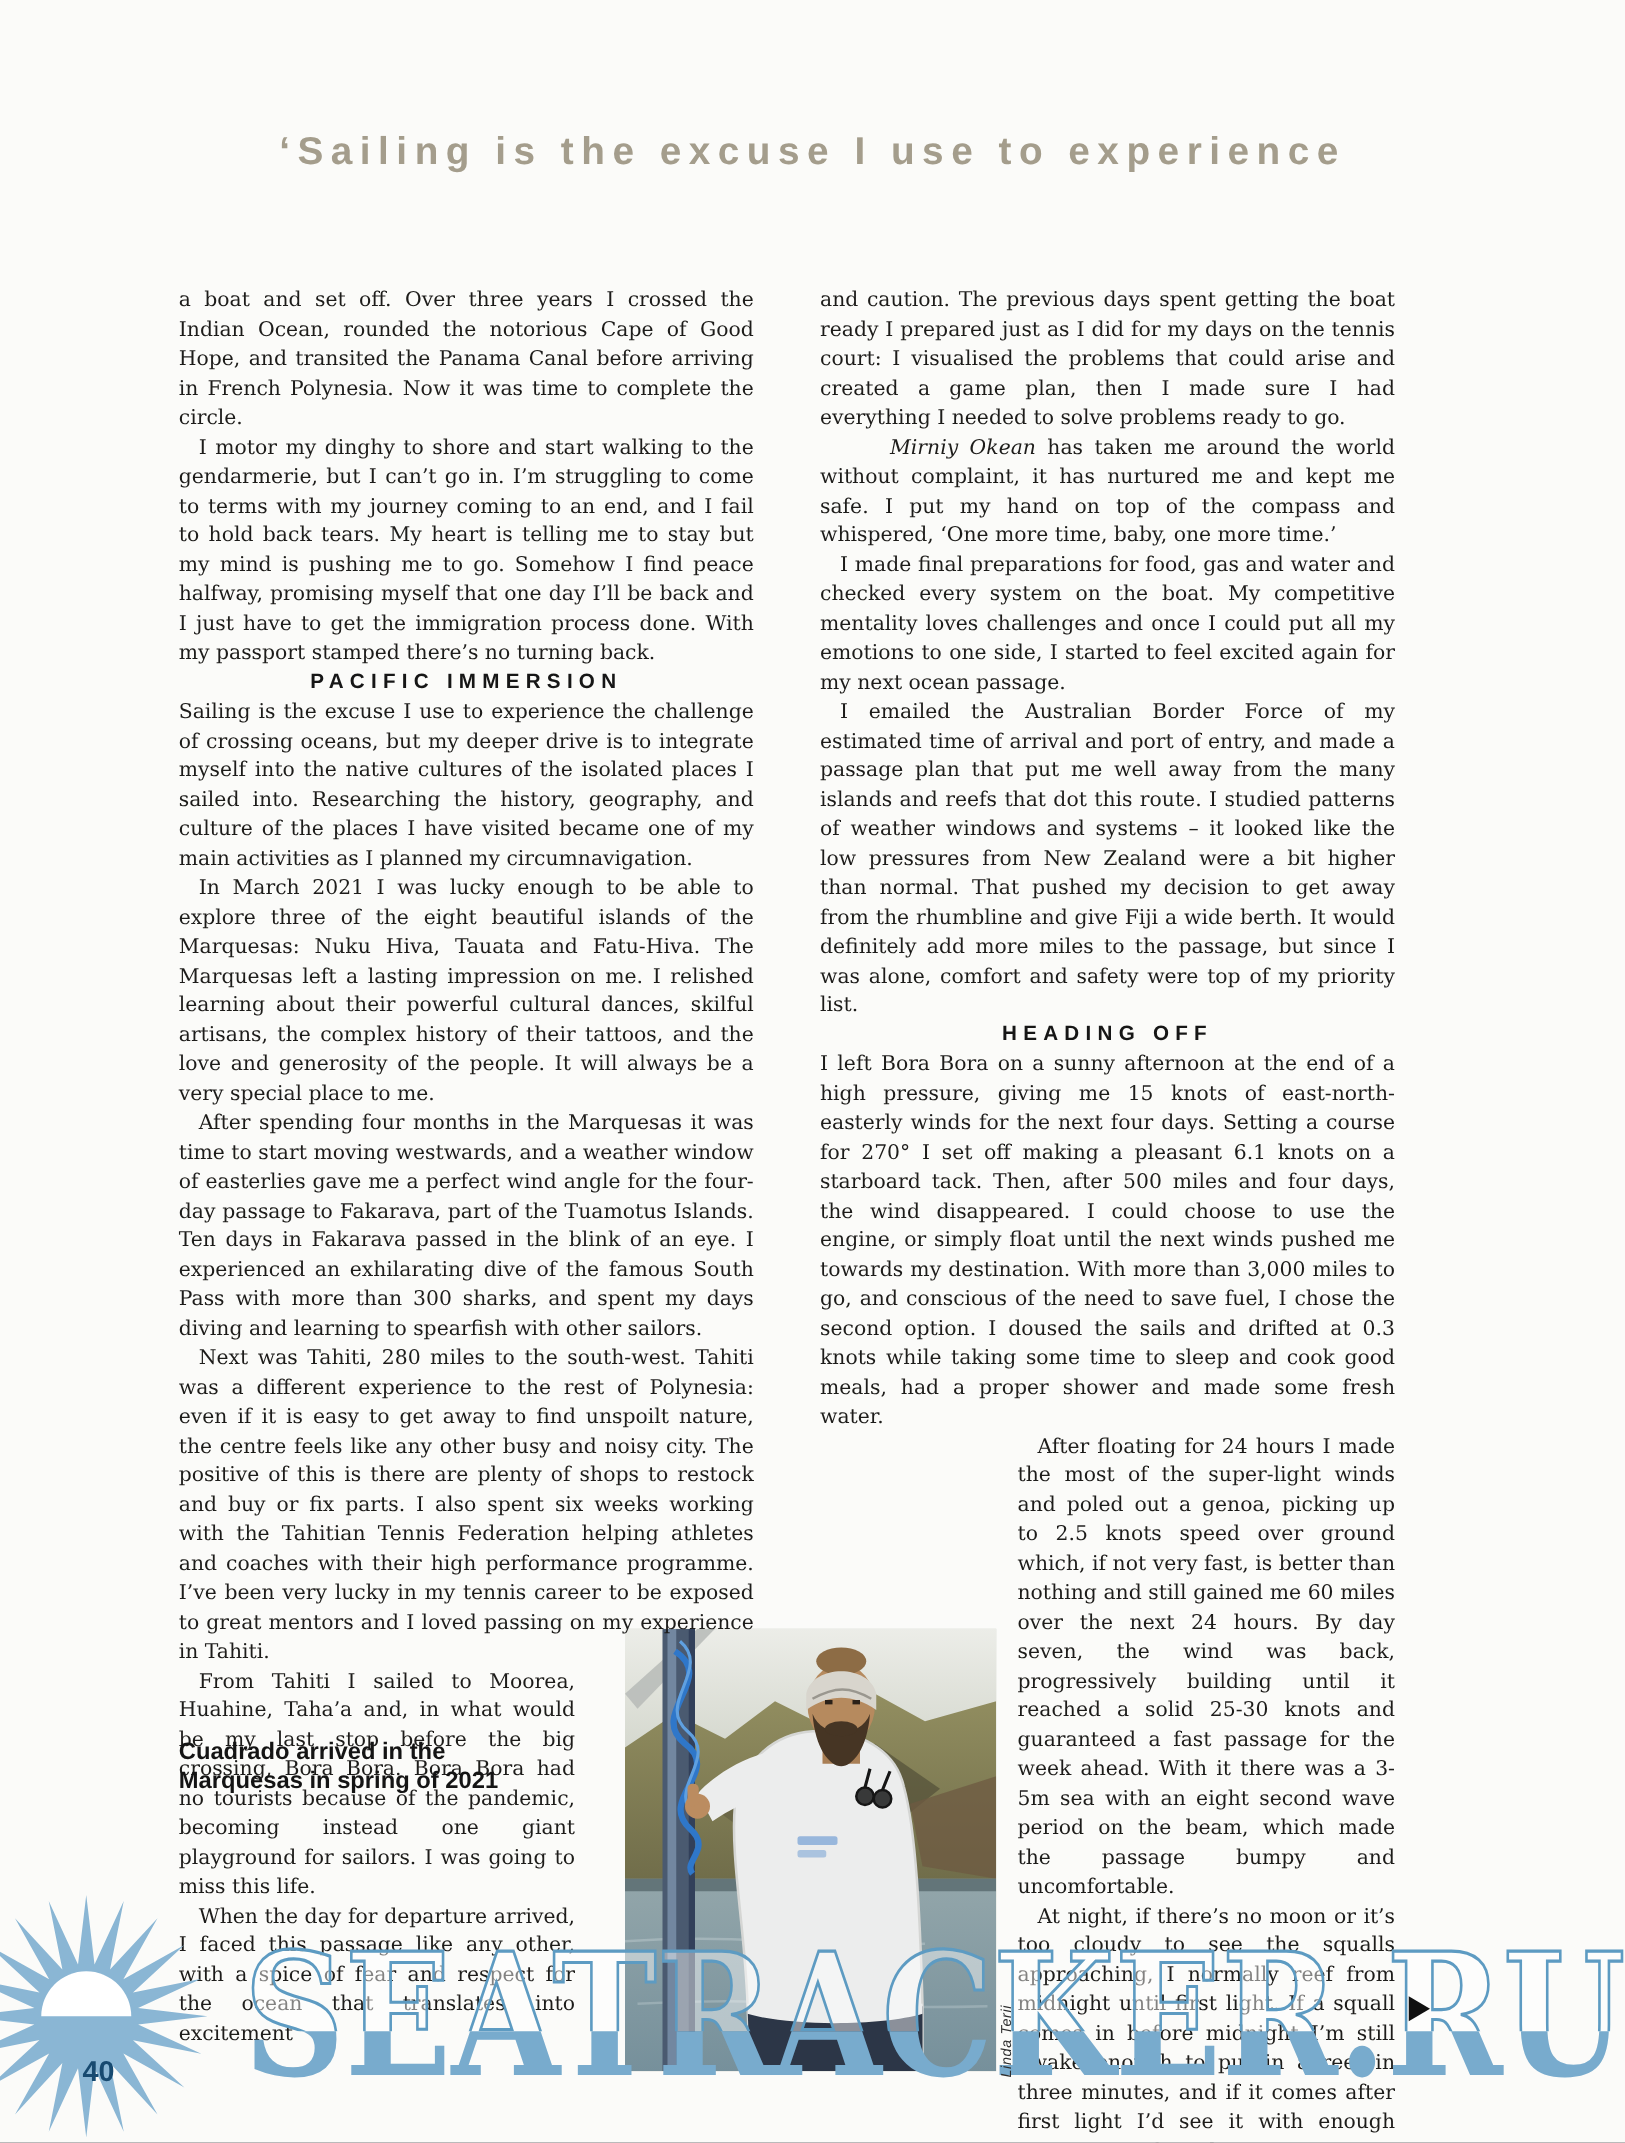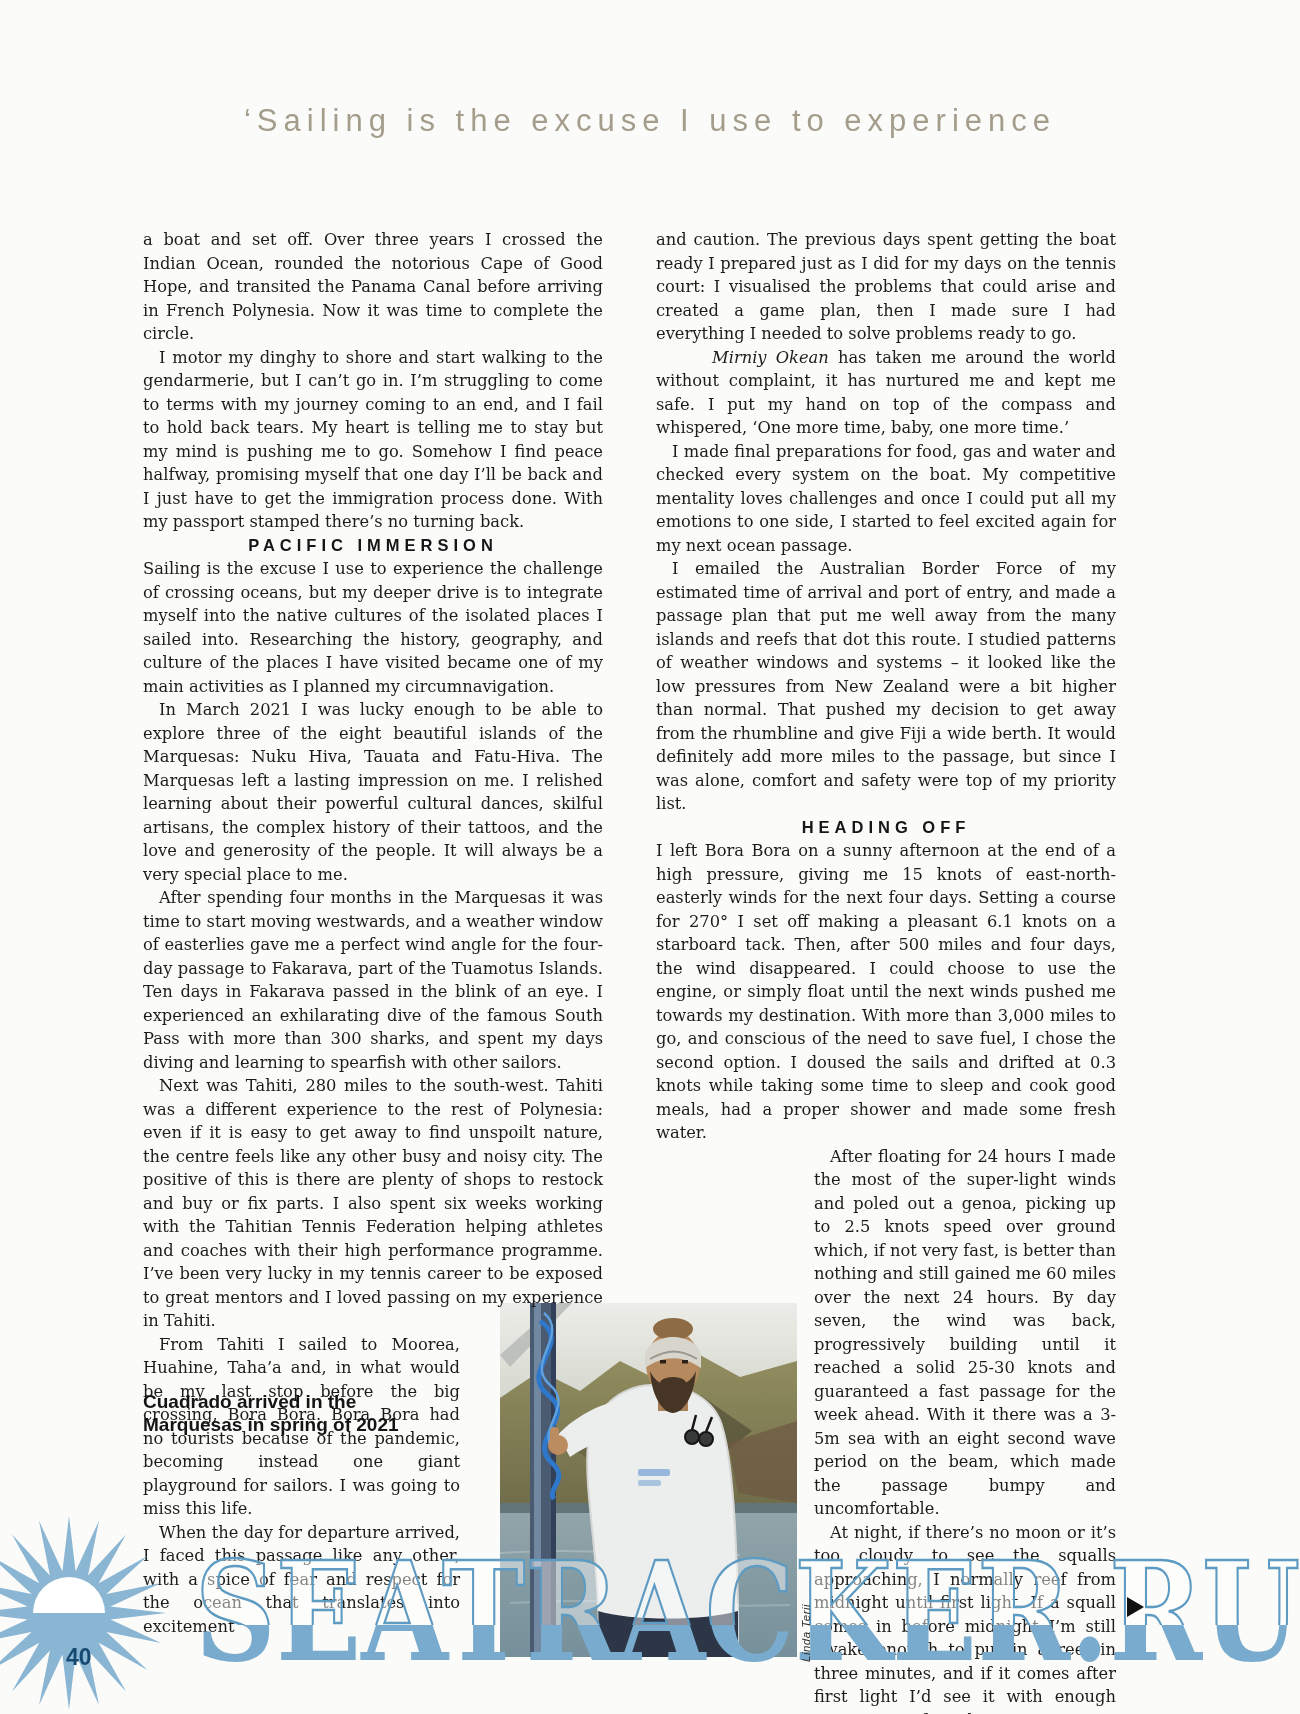--- a/index.html
+++ b/index.html
@@ -4,21 +4,21 @@
 <style>
   html,body { margin:0; padding:0; background:#888; }
   .page {
     position:relative; width:1300px; height:1714px; margin:0 auto;
     background:#fbfbf9; overflow:hidden;
     font-family:"DejaVu Serif", serif;
   }
   .page-title {
     position:absolute; top:96px; left:0; right:0; z-index:2;
     text-align:center; font-family:"Liberation Sans", sans-serif;
-    font-weight:normal; font-size:31px; letter-spacing:6px;
+    font-weight:bold; font-size:31px; letter-spacing:6px;
     color:#a49d8c; line-height:49px;
   }
   .col {
     position:absolute; top:228px; width:460px; z-index:2;
     font-size:16.3px; line-height:23.5px; color:#1d1c1a;
     text-align:justify;
   }
   .col-left  { left:143px; }
   .col-right { left:656px; }
   .col p { margin:0; }

